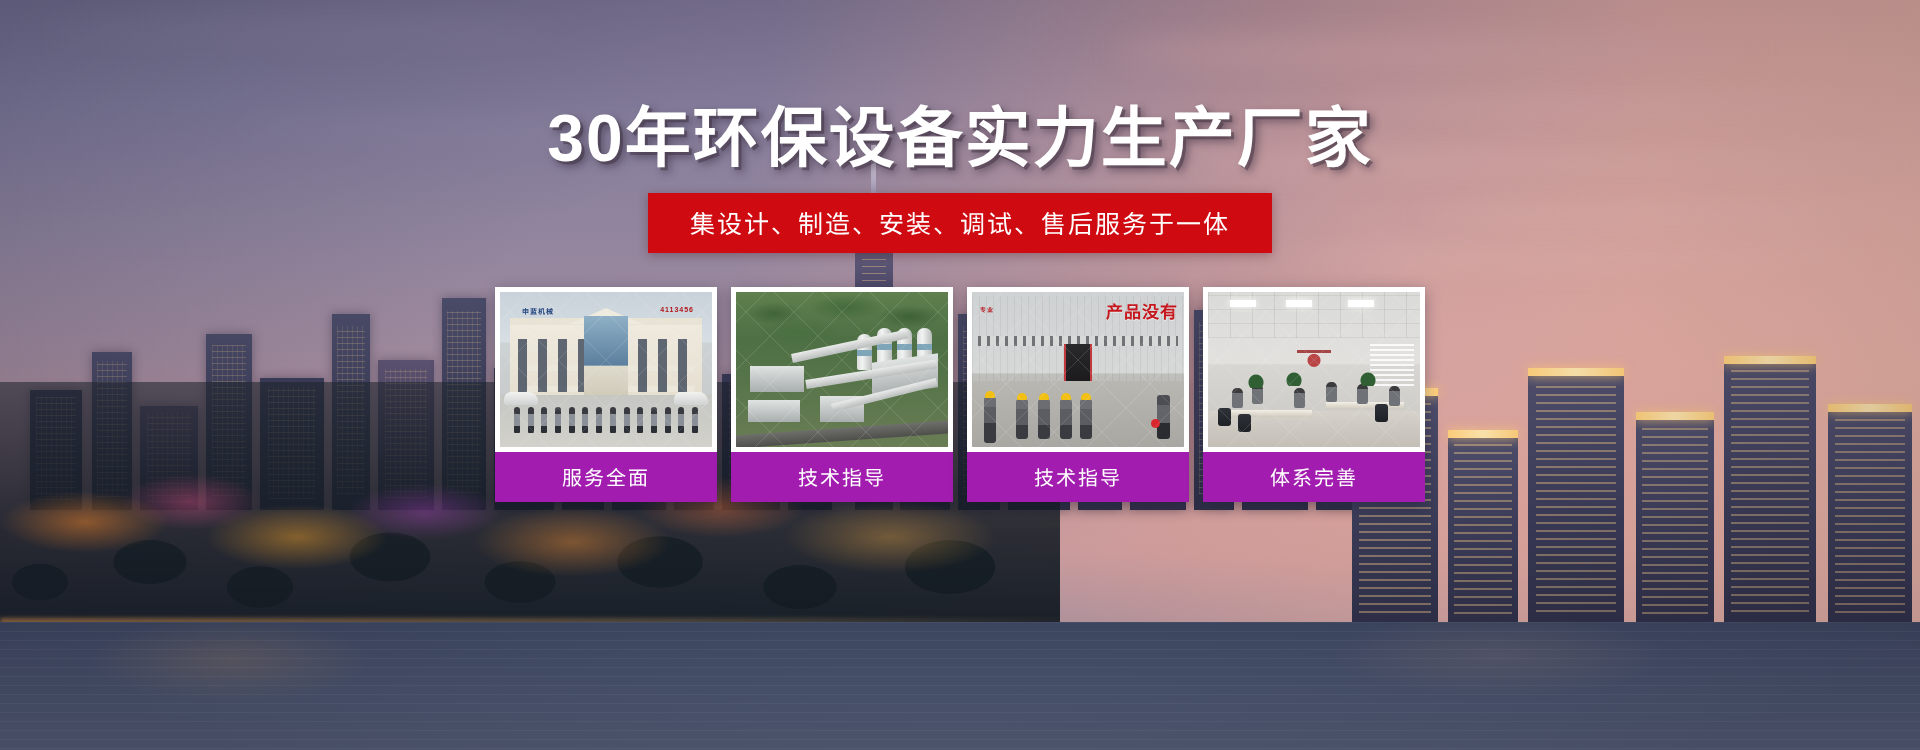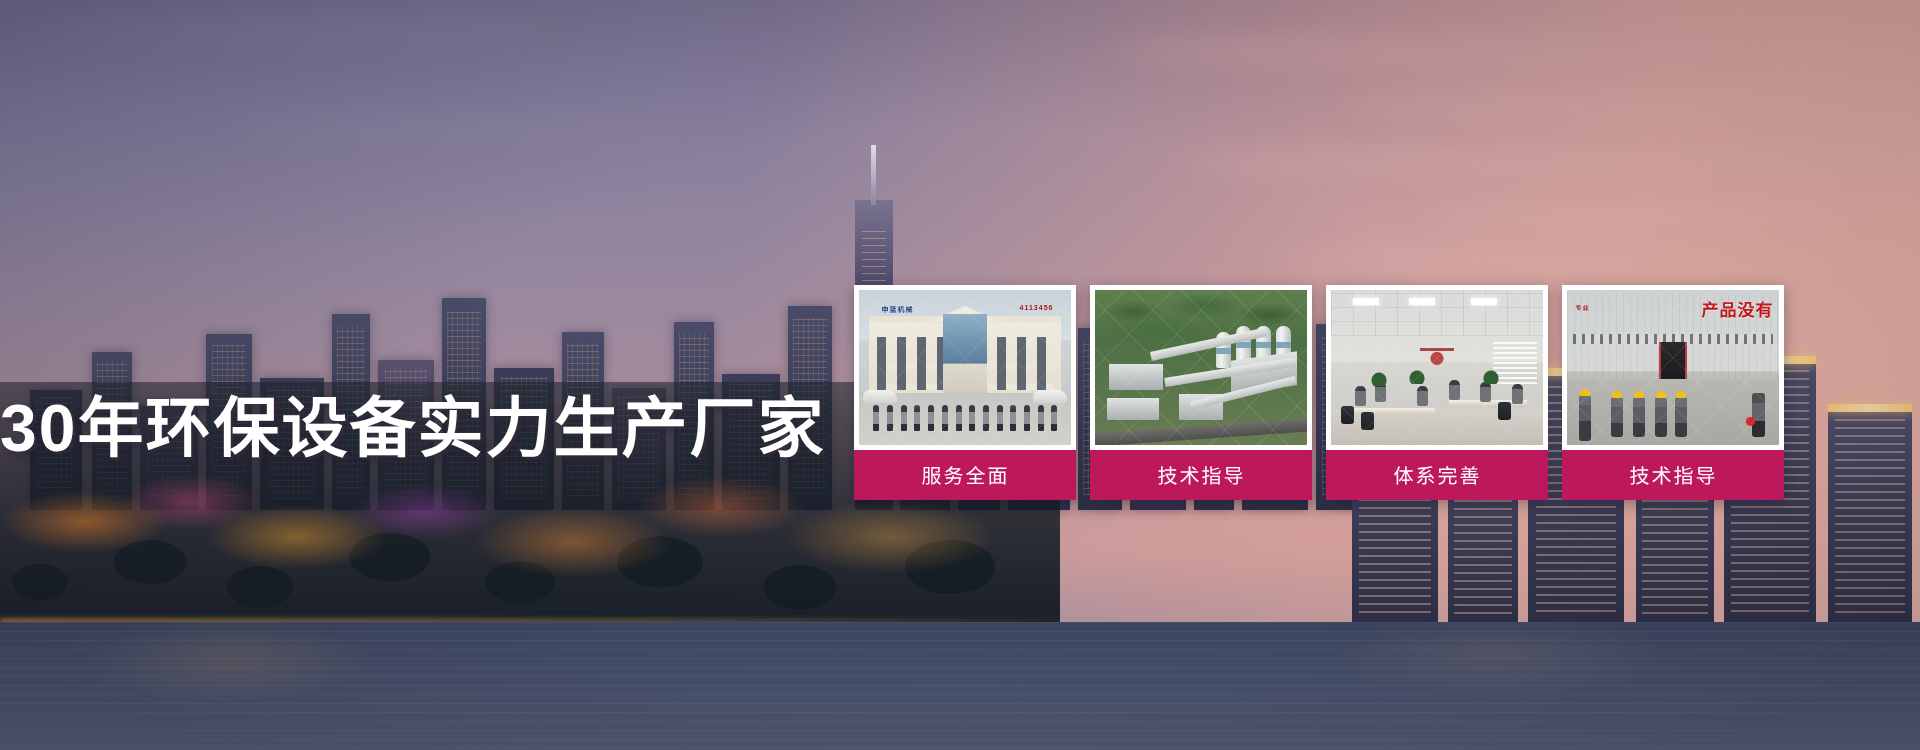--- a/index.html
+++ b/index.html
@@ -155,21 +155,21 @@
   .vignette{
     position:absolute; inset:0;
     background:
       radial-gradient(ellipse 1200px 520px at 50% 45%, rgba(0,0,0,0) 40%, rgba(25,22,40,.22) 100%);
     pointer-events:none;
   }
 
   
   .content{
     position:absolute; inset:0;
-    display:flex; align-items:center;gap:29px;
+    display:flex; flex-direction:column; align-items:center;
   }
 
   .headline{
     margin-top:105px;
     font-size:66px;
     font-weight:bold;
     letter-spacing:2px;
     color:#ffffff;
     white-space:nowrap;
     text-shadow:
@@ -207,21 +207,21 @@
     background:#7e8b93;
   }
   .thumb .wm{
     position:absolute; inset:0;
     background-image:
       repeating-linear-gradient(45deg, rgba(255,255,255,.14) 0 1px, transparent 1px 34px),
       repeating-linear-gradient(-45deg, rgba(255,255,255,.14) 0 1px, transparent 1px 34px);
     pointer-events:none;
   }
   .card-label{
-    background:#be185d;
+    background:#a21caf;
     color:#ffffff;
     font-size:20px;
     letter-spacing:2px;
     text-align:center;
     padding:10px 0 11px;
     margin:5px -5px 0 -5px;
     width:222px;
   }
 
   
@@ -481,20 +481,21 @@
   <div class="bank-trees"></div>
   <div class="bank"></div>
   <div class="shore"></div>
   <div class="water"></div>
   <div class="vignette"></div>
 
   <div class="content">
 
     <div class="headline">30年环保设备实力生产厂家</div>
 
+    <div class="subbanner">集设计、制造、安装、调试、售后服务于一体</div>
 
     <div class="cards">
 
       <div class="card">
         <div class="thumb sc1">
           <div class="bld"></div>
           <div class="roof"></div>
           <div class="entry"></div>
           <div class="sign">申蓝机械</div>
           <div class="tel">4113456</div>
@@ -530,20 +531,39 @@
           <div class="silo" style="right:56px;"></div>
           <div class="silo" style="right:76px; top:42px; height:36px;"></div>
           <div class="shed" style="left:14px; top:74px; width:54px; height:26px;"></div>
           <div class="shed" style="left:12px; top:108px; width:52px; height:22px;"></div>
           <div class="shed" style="left:84px; top:104px; width:44px; height:26px;"></div>
           <div class="shed" style="right:10px; top:66px; width:66px; height:34px; transform:skewY(-8deg);"></div>
           <div class="conv" style="left:56px; top:62px; width:118px; height:9px; transform:rotate(-12deg);"></div>
           <div class="conv" style="left:70px; top:88px; width:132px; height:9px; transform:rotate(-9deg);"></div>
           <div class="conv" style="left:96px; top:112px; width:108px; height:8px; transform:rotate(-14deg);"></div>
           <div class="road"></div>
+          <div class="wm"></div>
+        </div>
+        <div class="card-label">技术指导</div>
+      </div>
+
+      <div class="card">
+        <div class="thumb sc4">
+          <div class="wall"></div>
+          <div class="bigsign">产品没有</div>
+          <div class="smallsign">专业</div>
+          <div class="strip"></div>
+          <div class="door"></div>
+          <div class="ground"></div>
+          <div class="worker" style="left:12px; bottom:4px; height:46px;"></div>
+          <div class="worker" style="left:44px;"></div>
+          <div class="worker" style="left:66px;"></div>
+          <div class="worker" style="left:88px;"></div>
+          <div class="worker" style="left:108px;"></div>
+          <div class="boss"></div>
           <div class="wm"></div>
         </div>
         <div class="card-label">技术指导</div>
       </div>
 
       <div class="card">
         <div class="thumb sc3">
           <div class="ceil"></div>
           <div class="panel" style="left:22px;"></div>
           <div class="panel" style="left:78px;"></div>
@@ -563,34 +583,15 @@
           <div class="person" style="right:52px; top:92px;"></div>
           <div class="person" style="right:20px; top:94px;"></div>
           <div class="plant" style="left:40px;  top:82px;"></div>
           <div class="plant" style="left:78px;  top:80px;"></div>
           <div class="plant" style="right:44px; top:80px;"></div>
           <div class="wm"></div>
         </div>
         <div class="card-label">体系完善</div>
       </div>
 
-      <div class="card">
-        <div class="thumb sc4">
-          <div class="wall"></div>
-          <div class="bigsign">产品没有</div>
-          <div class="smallsign">专业</div>
-          <div class="strip"></div>
-          <div class="door"></div>
-          <div class="ground"></div>
-          <div class="worker" style="left:12px; bottom:4px; height:46px;"></div>
-          <div class="worker" style="left:44px;"></div>
-          <div class="worker" style="left:66px;"></div>
-          <div class="worker" style="left:88px;"></div>
-          <div class="worker" style="left:108px;"></div>
-          <div class="boss"></div>
-          <div class="wm"></div>
-        </div>
-        <div class="card-label">技术指导</div>
-      </div>
-
     </div>
   </div>
 </div>
 
 </body></html>

